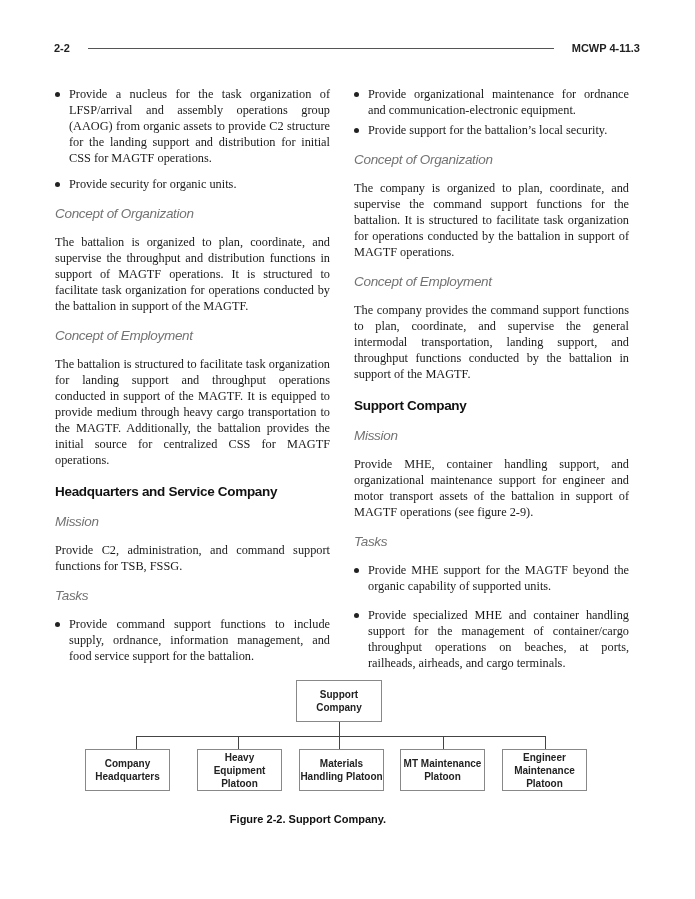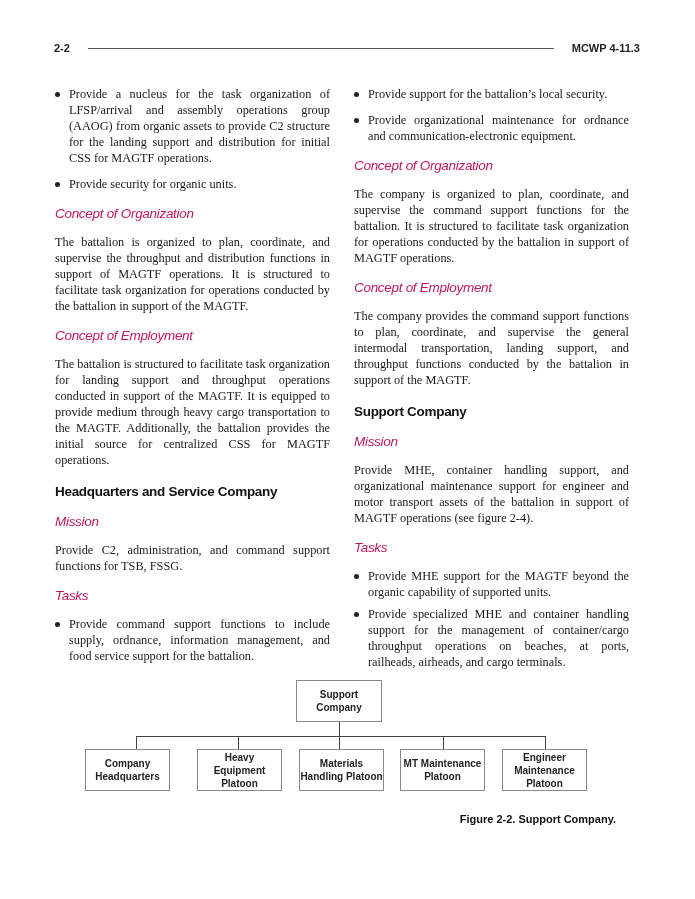--- a/index.html
+++ b/index.html
@@ -9,27 +9,27 @@
   .header .rule { flex: 1; height: 0; border-top: 1px solid #555; margin: 0 6px; }
   .header .doc { font-family: "Liberation Sans", sans-serif; font-weight: bold; font-size: 11px; color: #222; }
 
   .col { position: absolute; top: 86px; width: 275px; font-family: "Liberation Serif", serif; font-size: 12.3px; line-height: 16px; color: #1a1a1a; }
   .col.left { left: 55px; }
   .col.right { left: 354px; }
 
   .bullet { position: relative; padding-left: 14px; text-align: justify; margin: 0 0 10px 0; }
   .bullet .dot { position: absolute; left: 0; top: 6px; width: 5px; height: 5px; border-radius: 50%; background: #222; }
   .para { text-align: justify; margin: 0 0 14px 0; }
-  .h-italic { font-family: "Liberation Sans", sans-serif; font-style: italic; font-size: 13.5px; color: #be185d; margin: 14px 0 12px 0; letter-spacing: -0.3px; }
+  .h-italic { font-family: "Liberation Sans", sans-serif; font-style: italic; font-size: 13.5px; color: #737373; margin: 14px 0 12px 0; letter-spacing: -0.3px; }
   .h-bold { font-family: "Liberation Sans", sans-serif; font-weight: bold; font-size: 13.5px; color: #111; margin: 16px 0 14px 0; letter-spacing: -0.3px; }
 
   .chart { position: absolute; left: 0; top: 670px; width: 695px; height: 140px; }
   .box { position: absolute; border: 1px solid #888; background: #fff; display: flex; align-items: center; justify-content: center; text-align: center; font-family: "Liberation Sans", sans-serif; font-weight: bold; font-size: 10px; line-height: 13px; color: #222; box-sizing: border-box; }
   .line { position: absolute; background: #444; }
-  .caption { position: absolute; left: 0; width: 616px; top: 813px; text-align: right; font-family: "Liberation Sans", sans-serif; font-weight: bold; font-size: 11px; color: #111; }
+  .caption { position: absolute; left: 0; width: 616px; top: 813px; text-align: center; font-family: "Liberation Sans", sans-serif; font-weight: bold; font-size: 11px; color: #111; }
 </style>
 </head>
 <body>
 
 <div class="header">
   <span class="pg">2-2</span>
   <span class="rule"></span>
   <span class="doc">MCWP 4-11.3</span>
 </div>
 
@@ -41,31 +41,31 @@
   <div class="h-italic">Concept of Employment</div>
   <p class="para">The battalion is structured to facilitate task organization for landing support and throughput operations conducted in support of the MAGTF. It is equipped to provide medium through heavy cargo transportation to the MAGTF. Additionally, the battalion provides the initial source for centralized CSS for MAGTF operations.</p>
   <div class="h-bold">Headquarters and Service Company</div>
   <div class="h-italic">Mission</div>
   <p class="para">Provide C2, administration, and command support functions for TSB, FSSG.</p>
   <div class="h-italic">Tasks</div>
   <div class="bullet"><span class="dot"></span><span>Provide command support functions to include supply, ordnance, information management, and food service support for the battalion.</span></div>
 </div>
 
 <div class="col right">
+  <div class="bullet" style="margin-bottom:4px"><span class="dot"></span><span>Provide organizational maintenance for ordnance and communication-electronic equipment.</span></div>
   <div class="bullet"><span class="dot"></span><span>Provide support for the battalion’s local security.</span></div>
-  <div class="bullet" style="margin-bottom:4px"><span class="dot"></span><span>Provide organizational maintenance for ordnance and communication-electronic equipment.</span></div>
   <div class="h-italic">Concept of Organization</div>
   <p class="para">The company is organized to plan, coordinate, and supervise the command support functions for the battalion. It is structured to facilitate task organization for operations conducted by the battalion in support of MAGTF operations.</p>
   <div class="h-italic">Concept of Employment</div>
   <p class="para">The company provides the command support functions to plan, coordinate, and supervise the general intermodal transportation, landing support, and throughput functions conducted by the battalion in support of the MAGTF.</p>
   <div class="h-bold">Support Company</div>
   <div class="h-italic">Mission</div>
-  <p class="para">Provide MHE, container handling support, and organizational maintenance support for engineer and motor transport assets of the battalion in support of MAGTF operations (see figure 2-4).</p>
+  <p class="para">Provide MHE, container handling support, and organizational maintenance support for engineer and motor transport assets of the battalion in support of MAGTF operations (see figure 2-9).</p>
   <div class="h-italic">Tasks</div>
-  <div class="bullet" style="margin-bottom:6px"><span class="dot"></span><span>Provide MHE support for the MAGTF beyond the organic capability of supported units.</span></div>
+  <div class="bullet" style="margin-bottom:13px"><span class="dot"></span><span>Provide MHE support for the MAGTF beyond the organic capability of supported units.</span></div>
   <div class="bullet"><span class="dot"></span><span>Provide specialized MHE and container handling support for the management of container/cargo throughput operations on beaches, at ports, railheads, airheads, and cargo terminals.</span></div>
 </div>
 
 <div class="chart">
   <div class="box" style="left:296px; top:10px; width:86px; height:42px;">Support Company</div>
   <div class="line" style="left:339px; top:52px; width:1px; height:14px;"></div>
   <div class="line" style="left:136px; top:66px; width:409px; height:1px;"></div>
   <div class="line" style="left:136px; top:66px; width:1px; height:13px;"></div>
   <div class="line" style="left:238px; top:66px; width:1px; height:13px;"></div>
   <div class="line" style="left:339px; top:66px; width:1px; height:13px;"></div>

